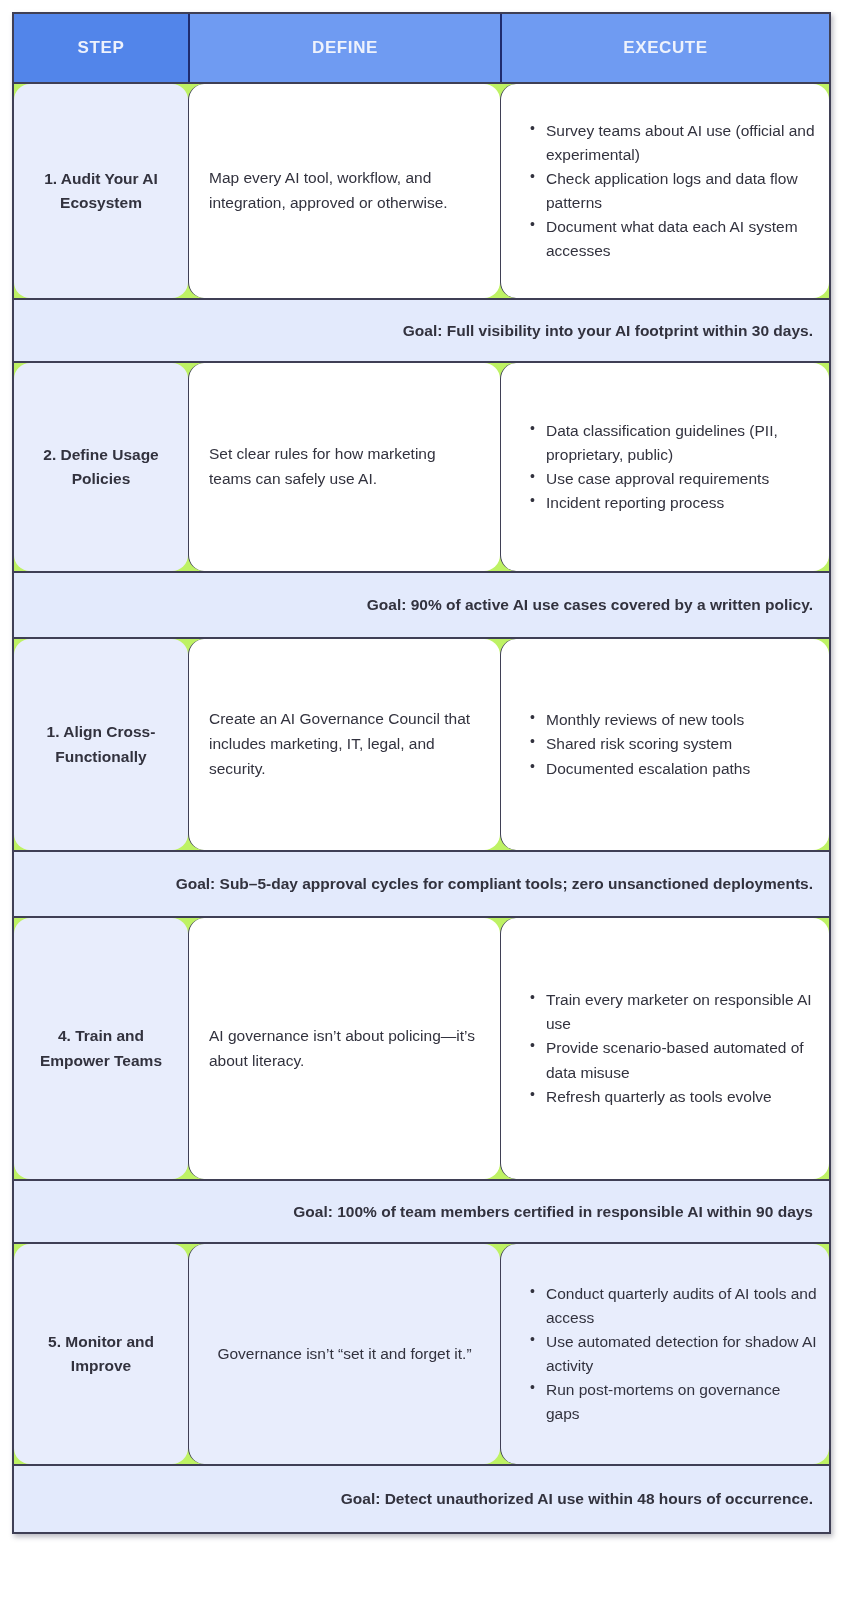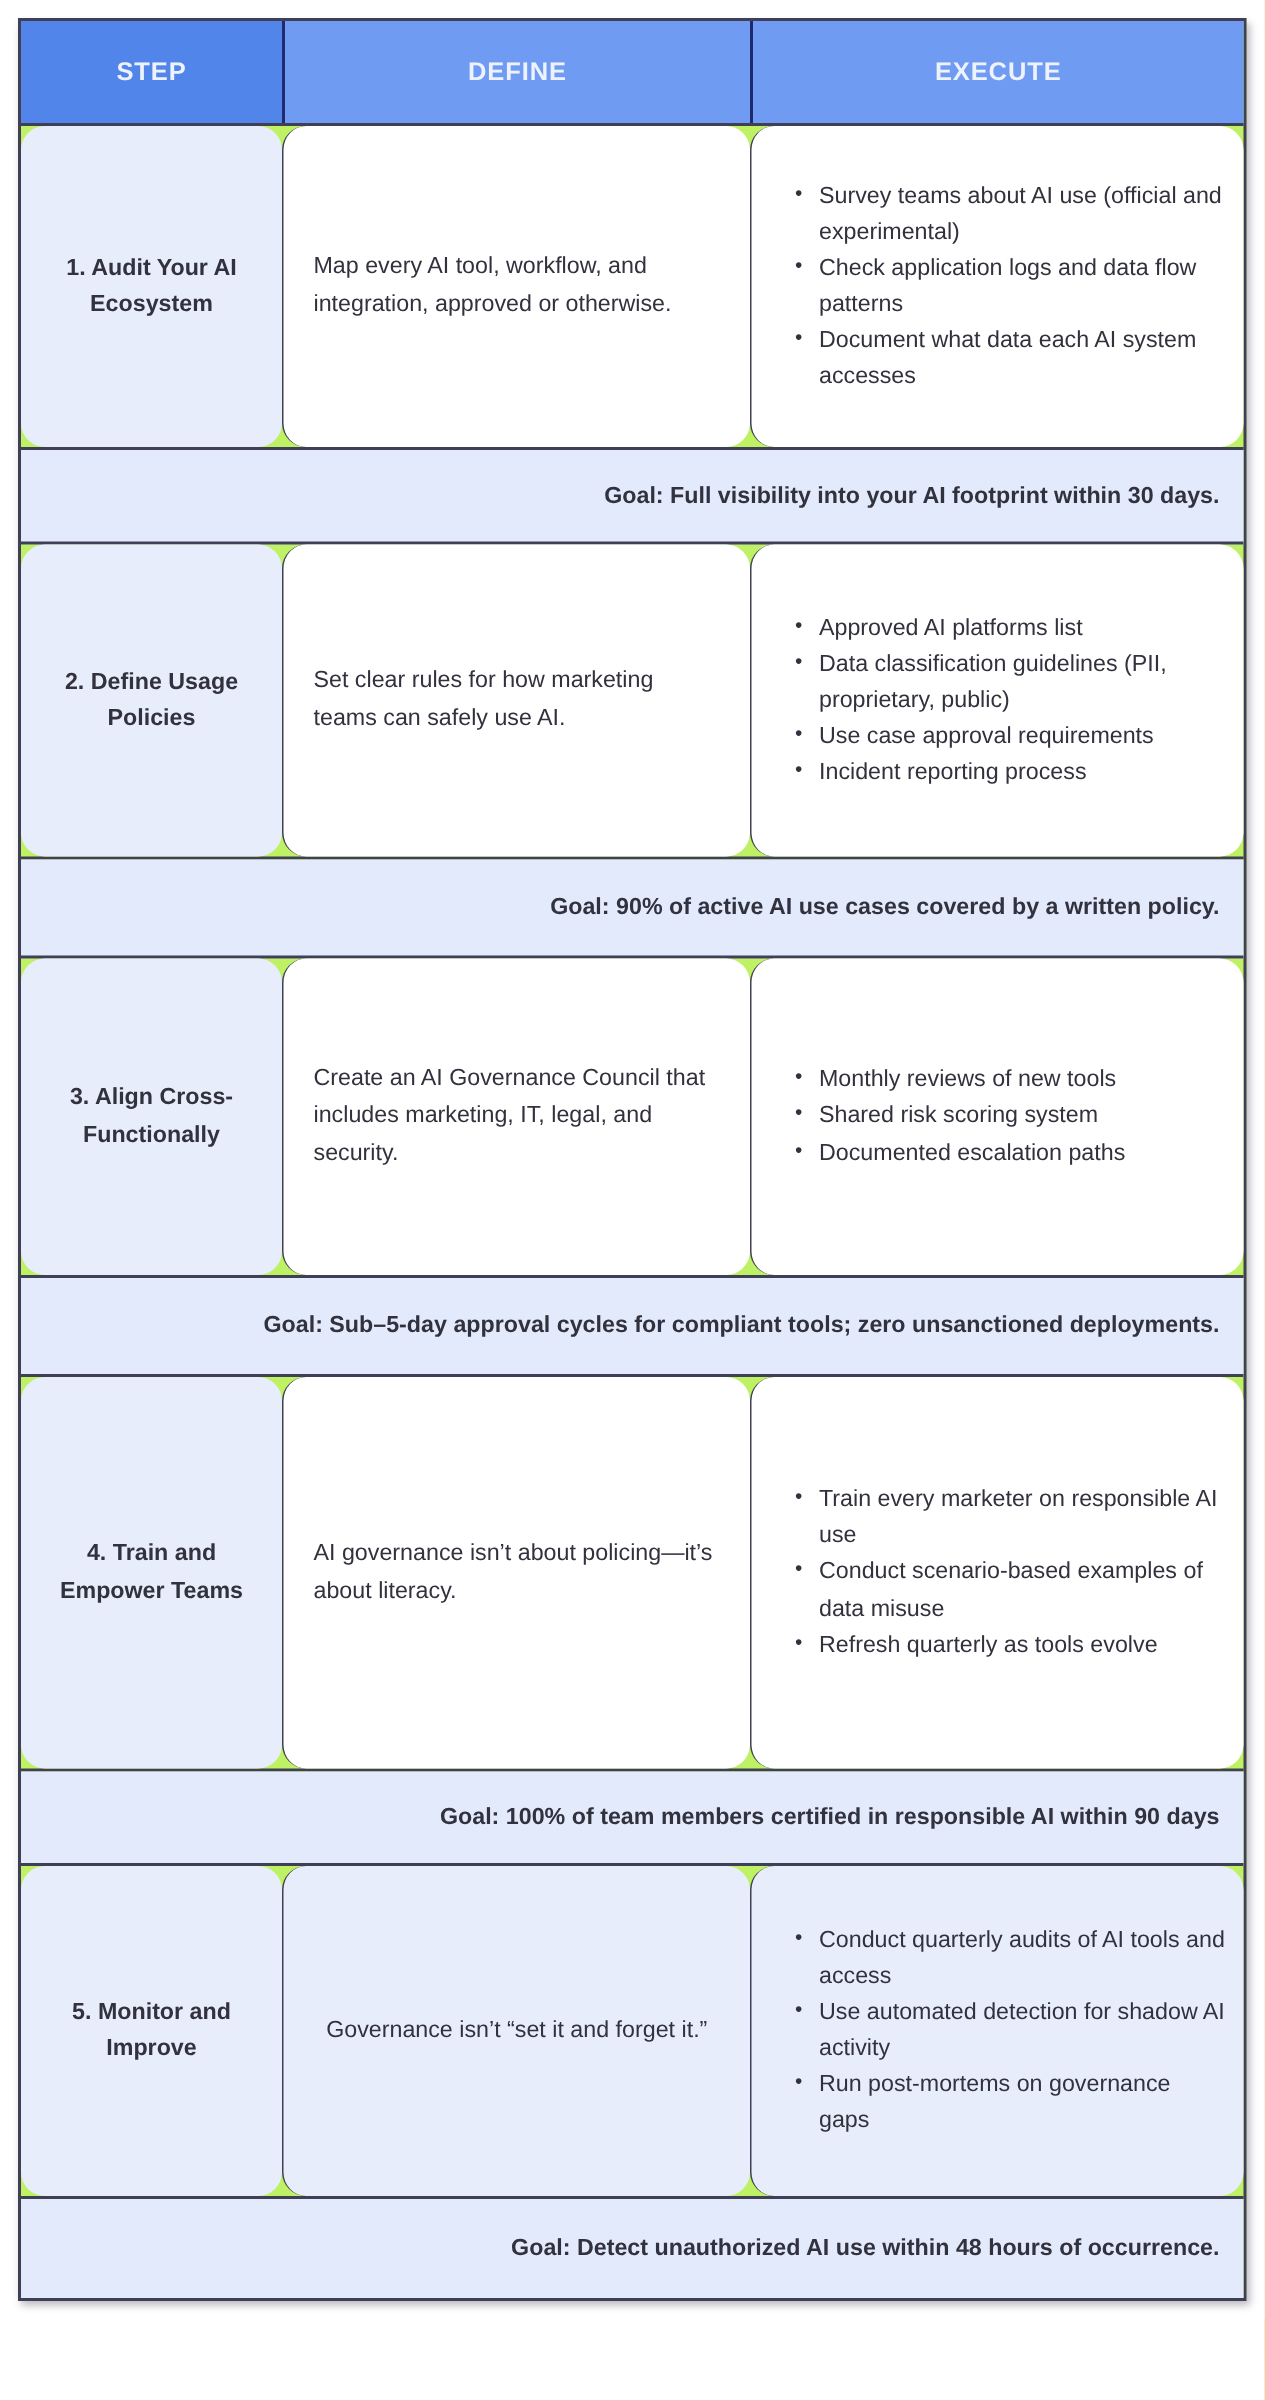--- a/index.html
+++ b/index.html
@@ -111,53 +111,52 @@
   </div>
   <div class="row goal-row" style="min-height:63px">
     <div class="goal-text">Goal: Full visibility into your AI footprint within 30 days.</div>
   </div>
 
   <div class="row step-row" style="min-height:210px">
     <div class="cell step-cell">2. Define Usage Policies</div>
     <div class="cell define-cell">Set clear rules for how marketing teams can safely use AI.</div>
     <div class="cell execute-cell">
       <ul class="bullets">
-          <li>Approved AI platforms list</li>
           <li>Data classification guidelines (PII, proprietary, public)</li>
           <li>Use case approval requirements</li>
           <li>Incident reporting process</li>
         </ul>
     </div>
   </div>
   <div class="row goal-row" style="min-height:66px">
     <div class="goal-text">Goal: 90% of active AI use cases covered by a written policy.</div>
   </div>
 
   <div class="row step-row" style="min-height:213px">
-    <div class="cell step-cell">3. Align Cross-Functionally</div>
+    <div class="cell step-cell">1. Align Cross-Functionally</div>
     <div class="cell define-cell">Create an AI Governance Council that includes marketing, IT, legal, and security.</div>
     <div class="cell execute-cell">
       <ul class="bullets">
           <li>Monthly reviews of new tools</li>
           <li>Shared risk scoring system</li>
           <li>Documented escalation paths</li>
         </ul>
     </div>
   </div>
   <div class="row goal-row" style="min-height:66px">
     <div class="goal-text">Goal: Sub–5-day approval cycles for compliant tools; zero unsanctioned deployments.</div>
   </div>
 
   <div class="row step-row" style="min-height:263px">
     <div class="cell step-cell">4. Train and Empower Teams</div>
     <div class="cell define-cell">AI governance isn’t about policing—it’s about literacy.</div>
     <div class="cell execute-cell">
       <ul class="bullets">
           <li>Train every marketer on responsible AI use</li>
-          <li>Conduct scenario-based examples of data misuse</li>
+          <li>Provide scenario-based automated of data misuse</li>
           <li>Refresh quarterly as tools evolve</li>
         </ul>
     </div>
   </div>
   <div class="row goal-row" style="min-height:63px">
     <div class="goal-text">Goal: 100% of team members certified in responsible AI within 90 days</div>
   </div>
 
   <div class="row step-row tinted" style="min-height:222px">
     <div class="cell step-cell">5. Monitor and Improve</div>

